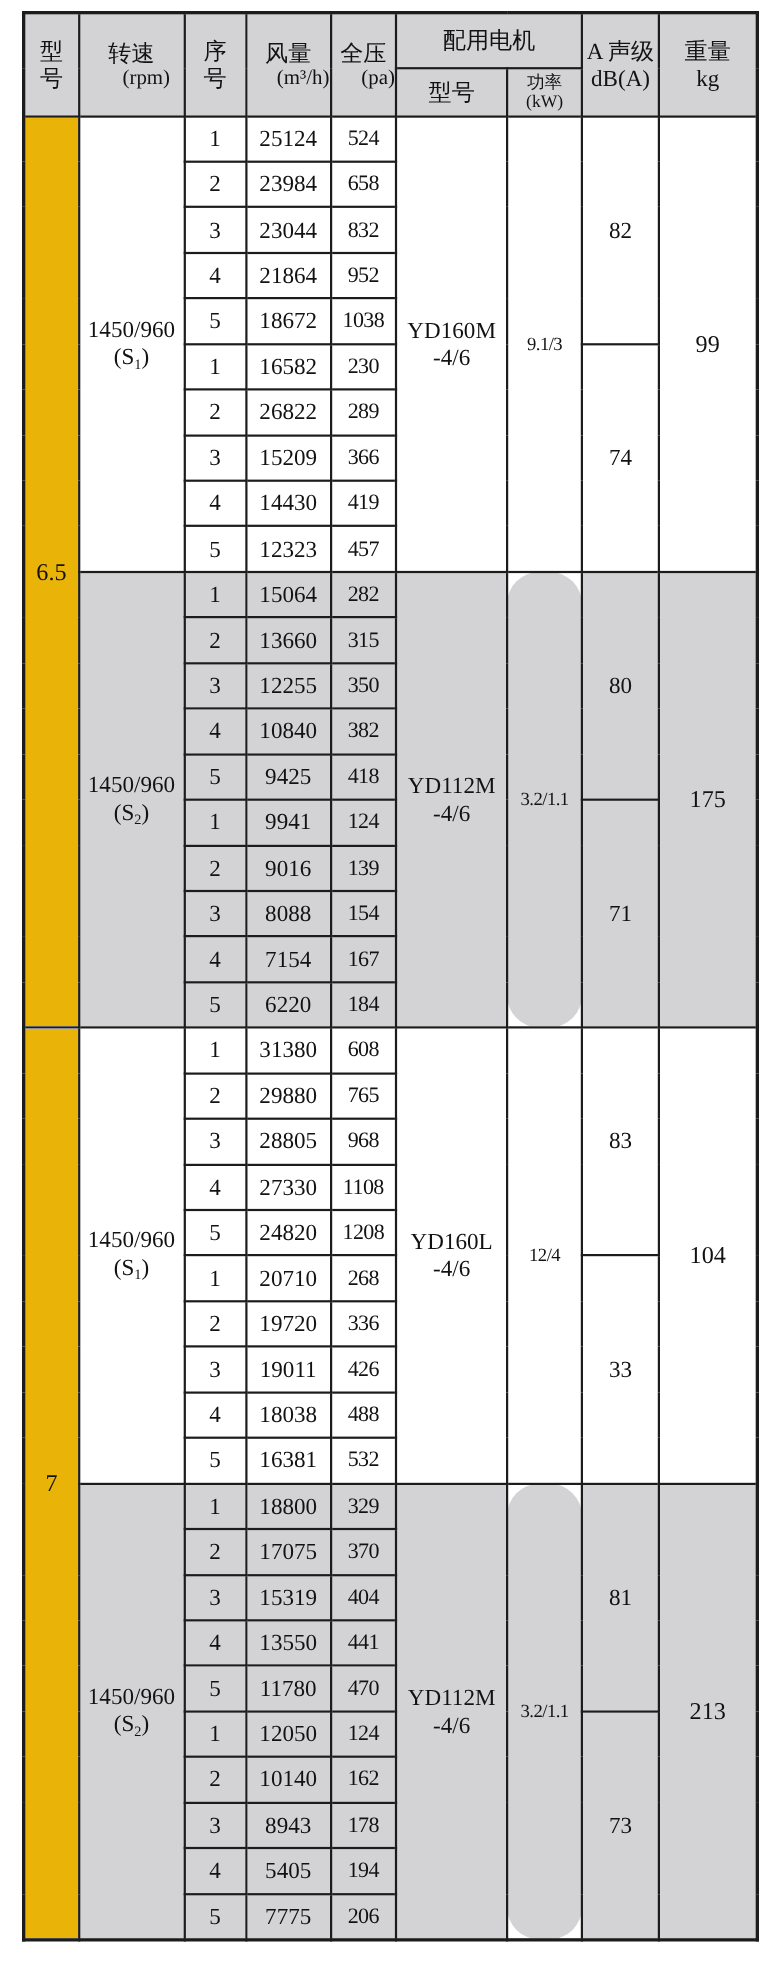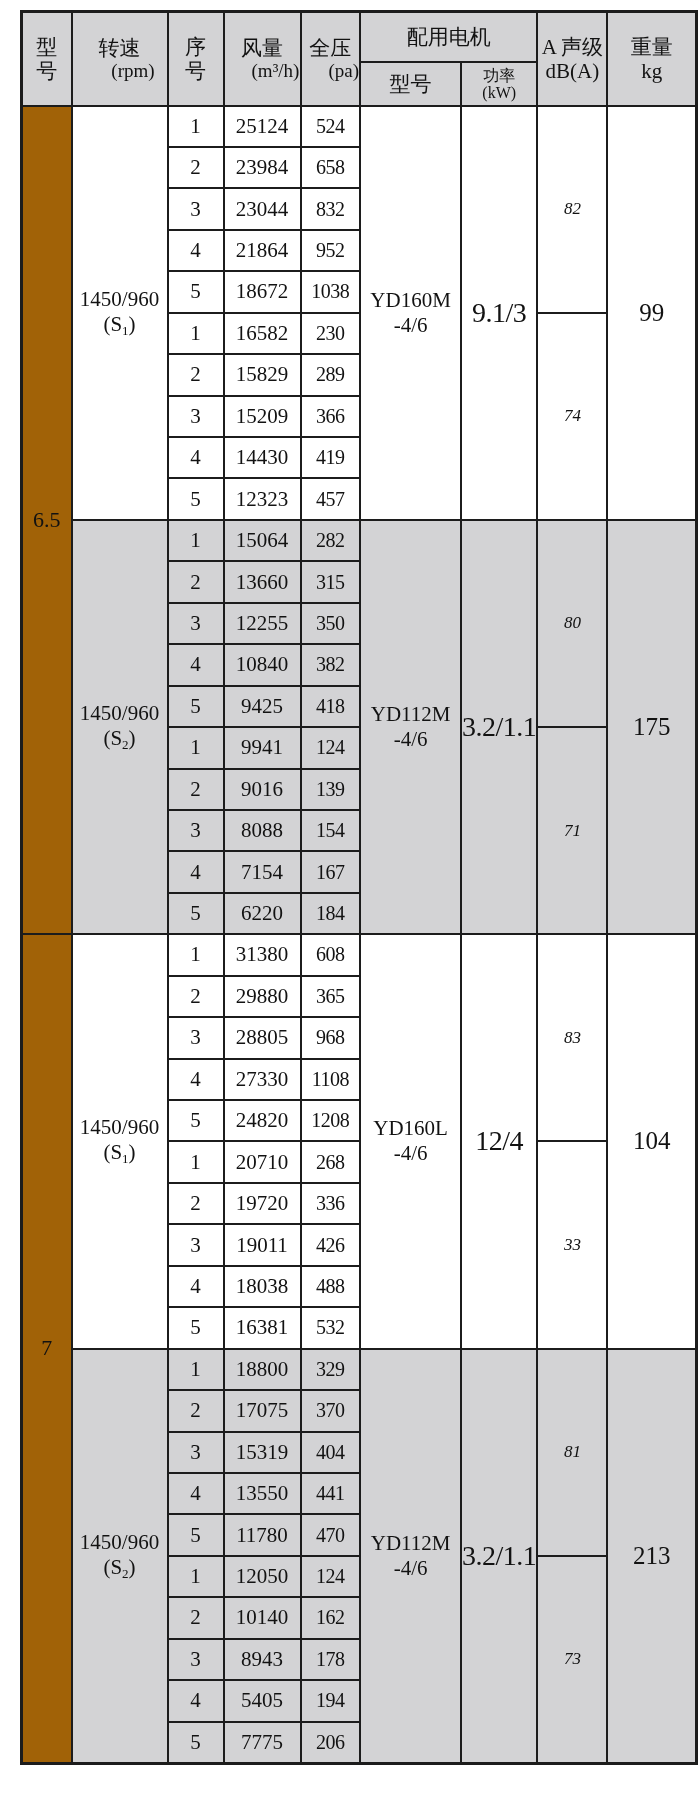--- a/index.html
+++ b/index.html
@@ -21,28 +21,28 @@
   .spec thead tr.h1{height:50px;}
   .spec thead tr.h2{height:44px;}
   .spec tbody tr{height:41.45px;}
   .hd-main{font-size:21px;line-height:24px;}
   .hd-sub{font-size:19px;line-height:22px;margin-left:27px;}
   .hd-kw{font-size:16px;line-height:17px;text-align:center;}
   .shade{background:#d3d3d5;}
   .num{font-size:21px;}
   .flow{font-size:21px;}
   .press{font-size:20px;letter-spacing:-0.5px;}
-  .model-cell{font-size:22px;background:#a16207;}
+  .model-cell{font-size:22px;background:#eab308;}
   .speed-line{font-size:21px;line-height:25px;text-align:center;}
   .speed-sub{font-size:21px;}
   .sub-digit{font-size:13px;vertical-align:-4px;}
   .motor-line{font-size:21px;line-height:25px;text-align:center;}
-  .power-cell{font-size:28px;letter-spacing:-0.5px;}
-  .noise-cell{font-size:17px;font-style:italic;}
-  .weight-cell{font-size:25px;margin-top:30px;}
+  .power-cell{font-size:17px;letter-spacing:-0.5px;border-radius:29px;}
+  .noise-cell{font-size:21px;}
+  .weight-cell{font-size:22px;margin-top:30px;}
 </style>
 </head>
 <body>
 
 <table class="spec">
   <colgroup>
     <col style="width:50px">
       <col style="width:96px">
       <col style="width:56px">
     <col style="width:77px">
@@ -135,21 +135,21 @@
            <td class="press">1038</td>
       </tr>
       <tr>
         <td class="num">1</td>
            <td class="flow">16582</td>
            <td class="press">230</td>
         <td class="noise-cell" rowspan="5">74</td>
       </tr>
       <tr>
         <td class="num">2</td>
-           <td class="flow">15829</td>
+           <td class="flow">26822</td>
            <td class="press">289</td>
       </tr>
       <tr>
         <td class="num">3</td>
            <td class="flow">15209</td>
            <td class="press">366</td>
       </tr>
       <tr>
         <td class="num">4</td>
            <td class="flow">14430</td>
@@ -235,21 +235,21 @@
                <div class="motor-line">YD160L</div>
                <div class="motor-line">-4/6</div>
              </td>
              <td class="power-cell" rowspan="10">12/4</td>
              <td class="noise-cell" rowspan="5">83</td>
              <td class="weight-cell" rowspan="10">104</td>
       </tr>
       <tr>
         <td class="num">2</td>
            <td class="flow">29880</td>
-           <td class="press">365</td>
+           <td class="press">765</td>
       </tr>
       <tr>
         <td class="num">3</td>
            <td class="flow">28805</td>
            <td class="press">968</td>
       </tr>
       <tr>
         <td class="num">4</td>
            <td class="flow">27330</td>
            <td class="press">1108</td>

